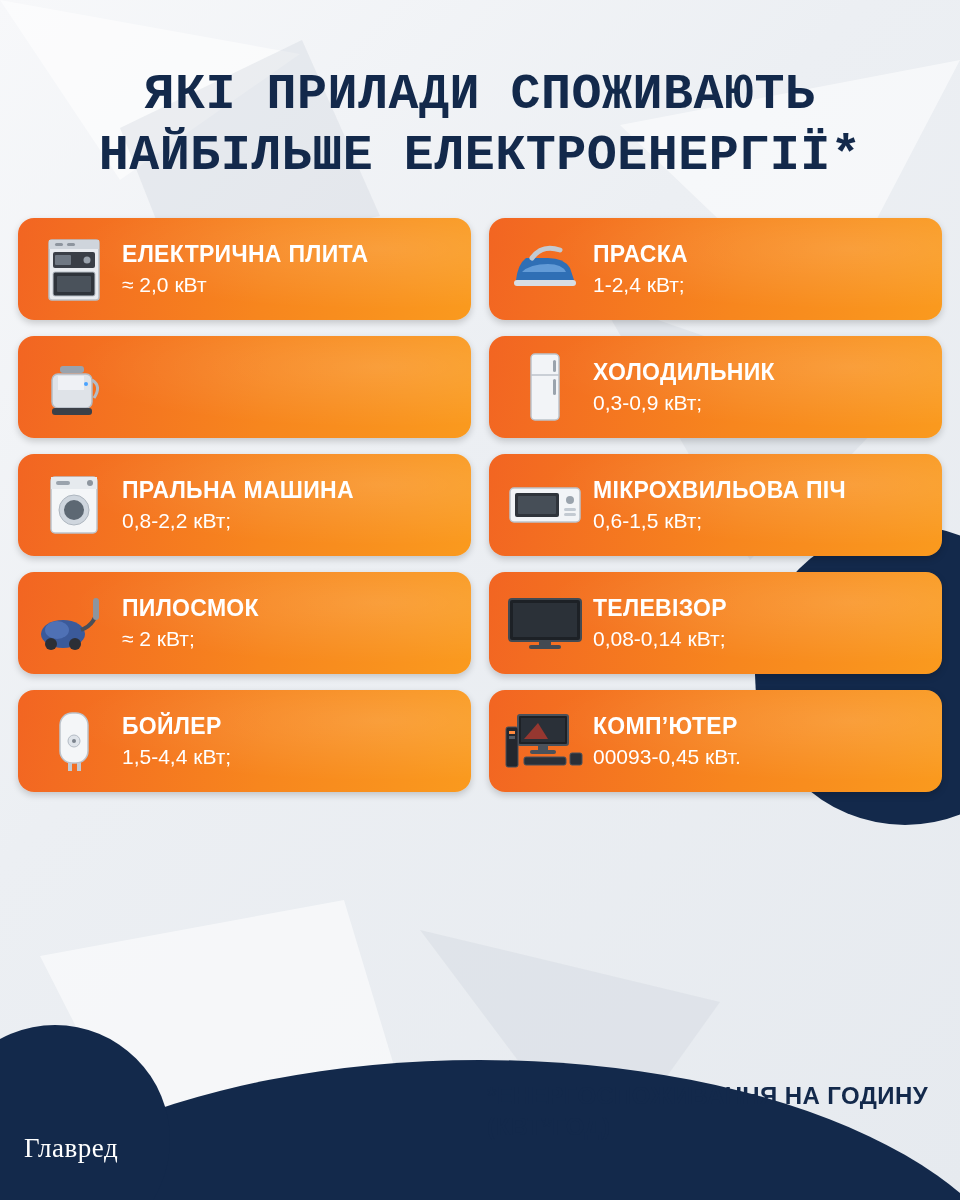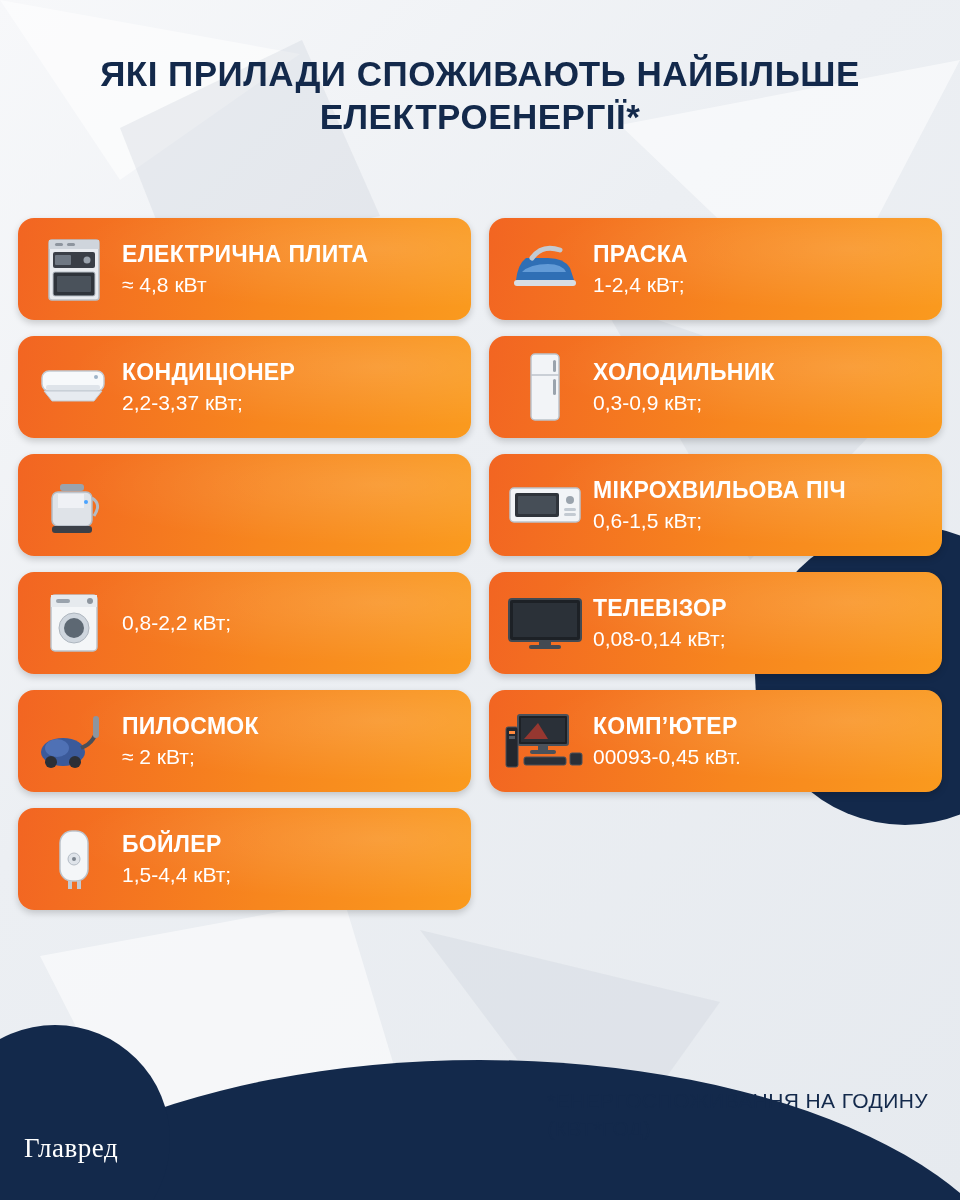--- a/index.html
+++ b/index.html
@@ -53,26 +53,27 @@
   }
 
   
   .title {
     position: absolute;
     top: 30px;
     left: 0;
     width: 960px;
     text-align: center;
     color: #13294b;
-    font-size: 35px;
+    font-size: 50px;
     font-weight: bold;
     line-height: 1.22;
     letter-spacing: 0.5px;
     padding: 0 14px;
     box-sizing: border-box;
+    font-family: Liberation Mono, monospace;
   }
 
   
   .cards {
     position: absolute;
     top: 218px;
     left: 18px;
     width: 924px;
     display: flex;
     gap: 18px;
@@ -138,22 +139,22 @@
     white-space: nowrap;
   }
 
   
   .footnote {
     position: absolute;
     right: 32px;
     bottom: 58px;
     text-align: left;
     color: #13294b;
-    font-size: 21px;
-    font-weight: normal;
+    font-size: 24px;
+    font-weight: bold;
     line-height: 1.3;
     letter-spacing: 0.4px;
   }
 
   .brand {
     position: absolute;
     left: 24px;
     bottom: 36px;
     color: #ffffff;
     font-family: "Liberation Serif", serif;
@@ -192,38 +193,24 @@
             <rect x="12" y="21" width="16" height="10" rx="1" fill="#6f7883"></rect>
             <circle cx="44" cy="26" r="3.5" fill="#9aa3ad"></circle>
             <rect x="10" y="38" width="42" height="24" rx="2" fill="#2f343b" stroke="#b9c0c8"></rect>
             <rect x="14" y="42" width="34" height="16" rx="1" fill="#4a525b"></rect>
             <rect x="12" y="9" width="8" height="3" rx="1.5" fill="#8d959e"></rect>
             <rect x="24" y="9" width="8" height="3" rx="1.5" fill="#8d959e"></rect>
           </svg>
         </div>
         <div class="card-text">
           <div class="card-name">ЕЛЕКТРИЧНА ПЛИТА</div>
-          <div class="card-value">≈ 4,8 кВт</div>
-        </div>
-      </div>
-
-      <div class="card">
-        <div class="icon-box">
-          <svg width="72" height="52" viewBox="0 0 72 52">
-            <rect x="4" y="10" width="62" height="20" rx="7" fill="#f7f9fb" stroke="#c3cad2" stroke-width="1.5"></rect>
-            <rect x="8" y="24" width="54" height="5" rx="2" fill="#dfe4ea"></rect>
-            <path d="M6 30 L64 30 L56 40 L14 40 Z" fill="#e7ebf0" stroke="#c3cad2"></path>
-            <circle cx="58" cy="16" r="2" fill="#9fb4c8"></circle>
-          </svg>
-        </div>
-        <div class="card-text">
-          <div class="card-name">КОНДИЦІОНЕР</div>
-          <div class="card-value">2,2-3,37 кВт;</div>
-        </div>
-      </div>
+          <div class="card-value">≈ 2,0 кВт</div>
+        </div>
+      </div>
+
 
       <div class="card">
         <div class="icon-box">
           <svg width="60" height="66" viewBox="0 0 60 66">
             <path d="M14 20 h28 a6 6 0 0 1 6 6 v22 a6 6 0 0 1 -6 6 h-28 a6 6 0 0 1 -6 -6 v-22 a6 6 0 0 1 6 -6 z" fill="#dfe3e8" stroke="#b4bcc5" stroke-width="1.5"></path>
             <path d="M14 22 h26 v14 h-26 z" fill="#f2f4f7" opacity="0.8"></path>
             <path d="M48 26 q10 6 2 18" stroke="#b4bcc5" stroke-width="3" fill="none"></path>
             <rect x="16" y="12" width="24" height="7" rx="3" fill="#9aa3ad"></rect>
             <rect x="8" y="54" width="40" height="7" rx="3" fill="#3b4048"></rect>
             <circle cx="42" cy="30" r="2" fill="#4aa3ff"></circle>
@@ -236,20 +223,21 @@
           <svg width="58" height="66" viewBox="0 0 58 66">
             <rect x="6" y="5" width="46" height="56" rx="4" fill="#f4f6f8" stroke="#bcc3cb" stroke-width="1.5"></rect>
             <rect x="6" y="5" width="46" height="12" fill="#e6eaee"></rect>
             <circle cx="29" cy="38" r="15" fill="#cfd6de" stroke="#aeb6bf"></circle>
             <circle cx="29" cy="38" r="10" fill="#5d6873"></circle>
             <circle cx="45" cy="11" r="3" fill="#8d959e"></circle>
             <rect x="11" y="9" width="14" height="4" rx="2" fill="#9aa3ad"></rect>
           </svg>
         </div>
         <div class="card-text">
+          <div class="card-name">ПРАЛЬНА МАШИНА</div>
           <div class="card-value">0,8-2,2 кВт;</div>
         </div>
       </div>
 
       <div class="card">
         <div class="icon-box">
           <svg width="74" height="62" viewBox="0 0 74 62">
             <ellipse cx="26" cy="42" rx="22" ry="14" fill="#3b5a9a"></ellipse>
             <ellipse cx="20" cy="38" rx="12" ry="9" fill="#587bc0" opacity="0.7"></ellipse>
             <circle cx="14" cy="52" r="6" fill="#2c2f36"></circle>

